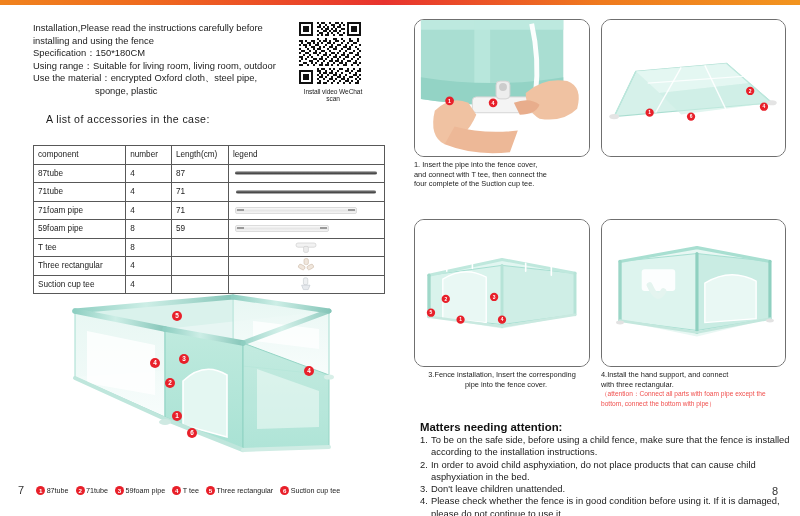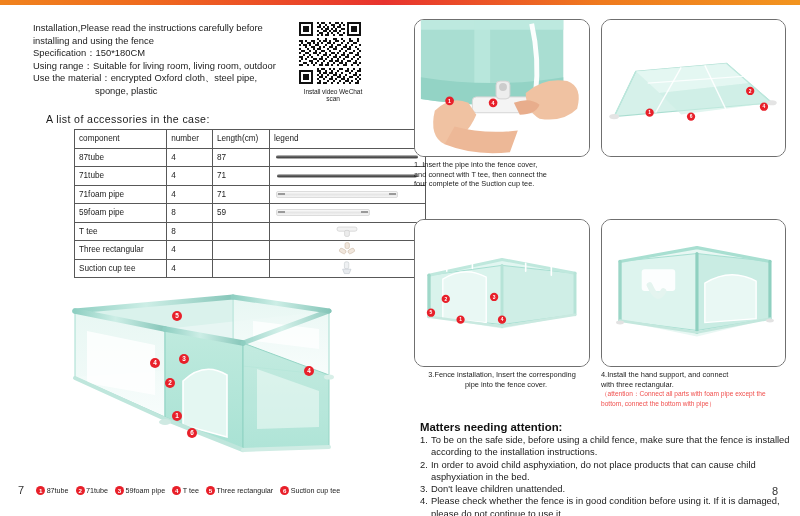--- a/index.html
+++ b/index.html
@@ -29,24 +29,23 @@
 
   .qr-wrap{position:absolute;left:297px;top:15px;width:72px;text-align:center;}
   .qr{width:66px;height:66px;display:block;}
   .qr-cap{font-size:6.6px;margin-top:2px;color:#1b1b1b;letter-spacing:-0.1px;}
 
   .tbl-title{
     position:absolute;left:22px;top:108px;
     font-size:10.6px;font-weight:normal;letter-spacing:.4px;margin-left:24px;
   }
   table.acc{
-    position:absolute;left:33px;top:124px;
+    position:absolute;left:33px;top:140px;
     width:352px;border-collapse:collapse;
     font-size:8.2px;
-    margin-left:41px;
   }
   table.acc td,table.acc th{
     border:1px solid #585858;
     padding:0 4px;height:17.5px;
     font-weight:normal;text-align:left;vertical-align:middle;
     color:#1b1b1b;
   }
   table.acc .c-comp{width:108px;text-align:left;}
   table.acc .c-num{width:42px;}
   table.acc .c-len{width:52px;}

